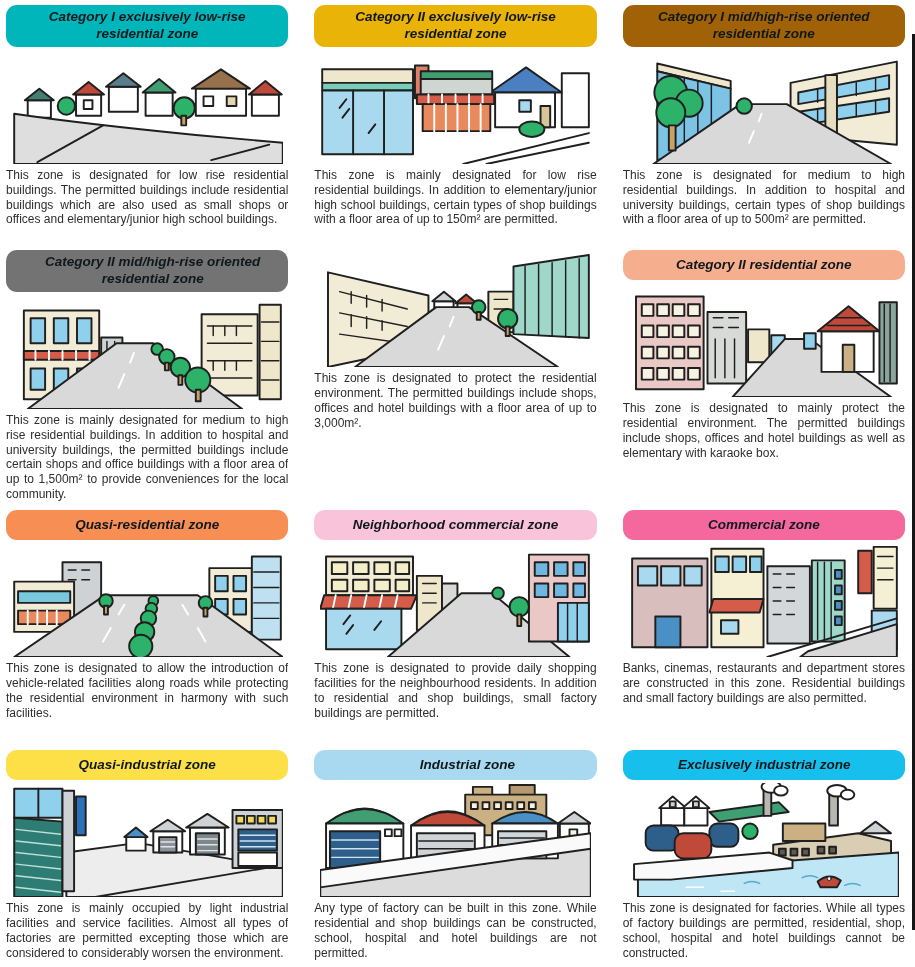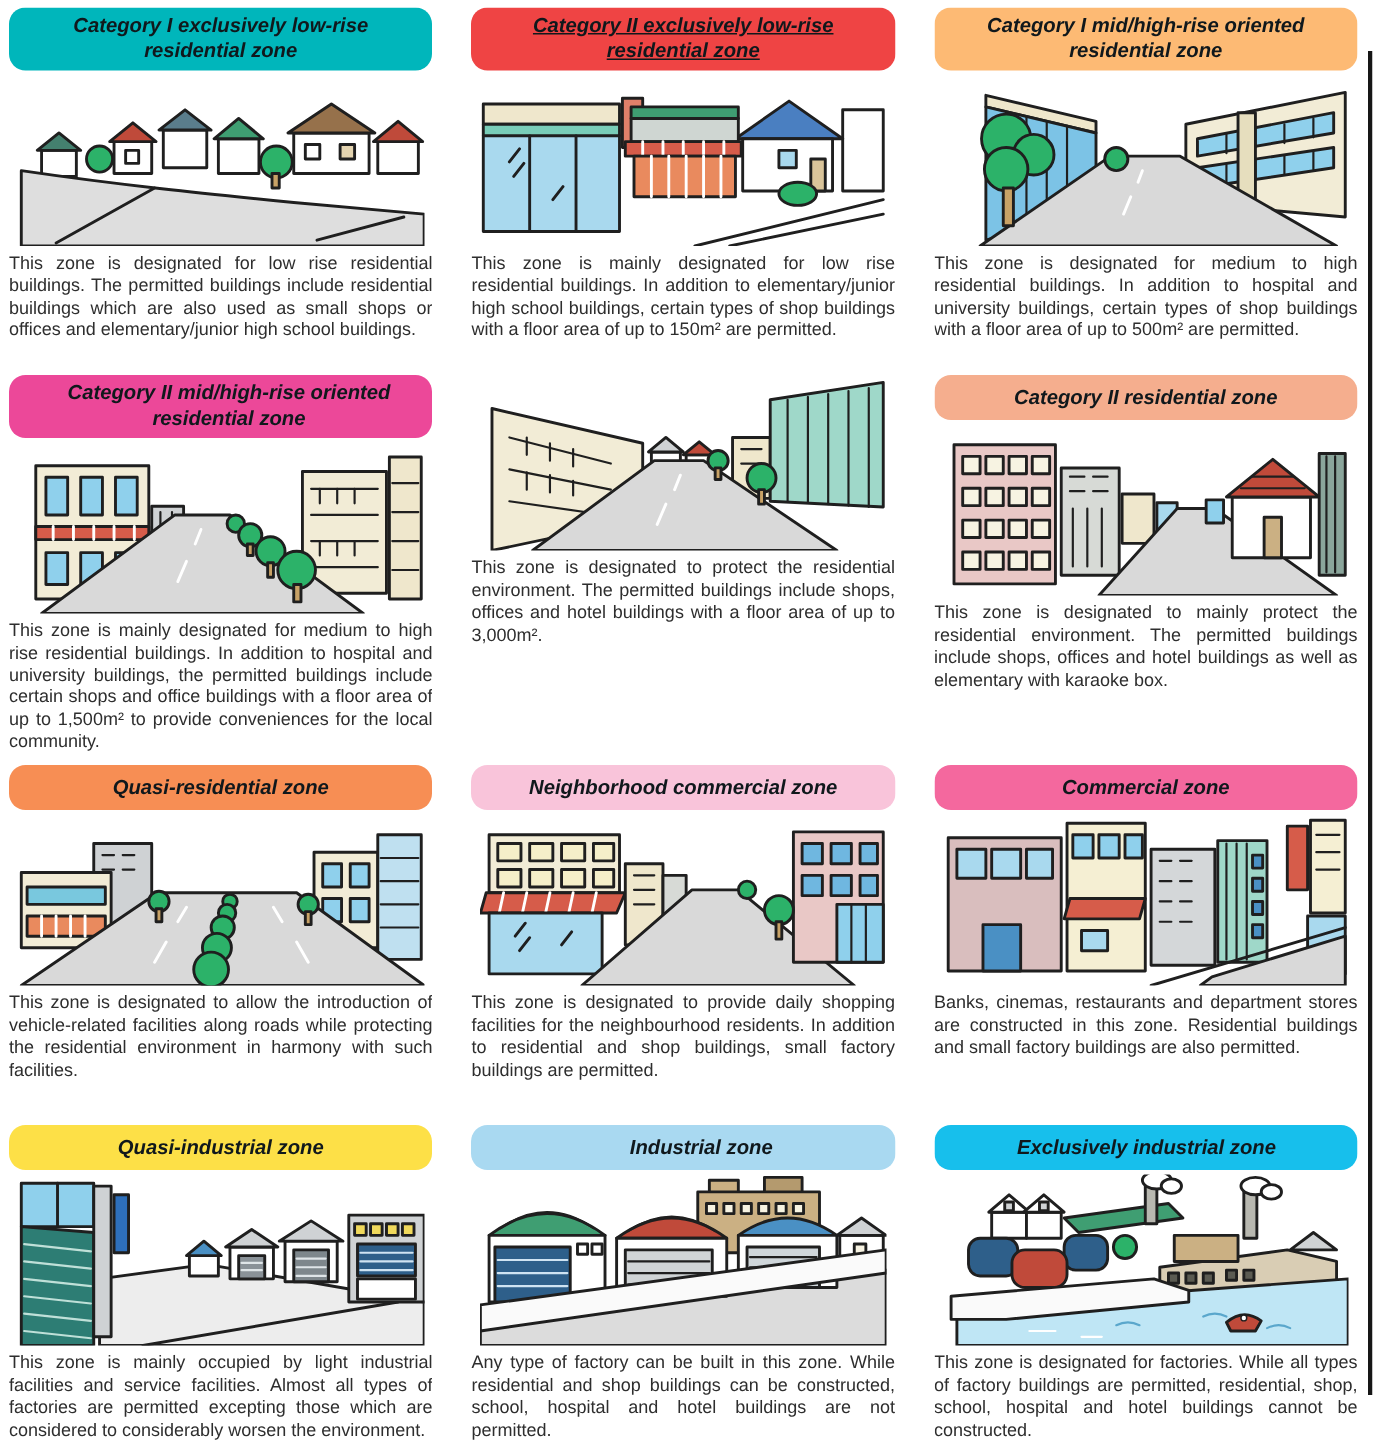--- a/index.html
+++ b/index.html
@@ -77,21 +77,21 @@
           <path d="M2,66 C70,76 130,82 190,88 L280,96 L280,118 L2,118 Z" fill="#dedede"></path>
           <path d="M26,116 L94,78" fill="none"></path>
           <path d="M206,114 L266,98" fill="none"></path>
         </g>
       </svg>
     </div>
     <p class="desc">This zone is designated for low rise residential buildings. The permitted buildings include residential buildings which are also used as small shops or offices and elementary/junior high school buildings.</p>
   </section>
 
   <section class="panel">
-    <div class="banner" style="background: #ef4444; text-decoration: underline;">
+    <div class="banner" style="background: #eab308;">
       <span>Category II exclusively low-rise residential zone</span>
     </div>
     <div class="illus">
       <svg viewBox="0 0 280 118" preserveAspectRatio="xMidYMid meet">
         <g stroke="#1f1f1f" stroke-width="2" stroke-linejoin="round" stroke-linecap="round">
           <rect x="250" y="24" width="28" height="56" fill="#fff"></rect>
           <polygon points="176,44 213,18 250,44" fill="#4a7fc1"></polygon>
           <rect x="181" y="44" width="62" height="36" fill="#fff"></rect>
           <rect x="206" y="52" width="12" height="12" fill="#a9d9ee"></rect>
           <rect x="228" y="58" width="10" height="22" fill="#d9c49a"></rect>
@@ -110,21 +110,21 @@
           <path d="M20,60 l7,-9 M23,70 l7,-9 M50,86 l7,-9" fill="none"></path>
           <path d="M148,118 L278,86" fill="none"></path>
           <path d="M172,118 L278,96" fill="none"></path>
         </g>
       </svg>
     </div>
     <p class="desc">This zone is mainly designated for low rise residential buildings. In addition to elementary/junior high school buildings, certain types of shop buildings with a floor area of up to 150m² are permitted.</p>
   </section>
 
   <section class="panel">
-    <div class="banner" style="background: #fdba74;">
+    <div class="banner" style="background: #a16207;">
       <span>Category I mid/high-rise oriented residential zone</span>
     </div>
     <div class="illus">
       <svg viewBox="0 0 280 118" preserveAspectRatio="xMidYMid meet">
         <g stroke="#1f1f1f" stroke-width="2" stroke-linejoin="round" stroke-linecap="round">
           <polygon points="30,14 106,32 106,40 30,22" fill="#efe7cc"></polygon>
           <polygon points="30,22 106,40 106,92 30,114" fill="#7cc3e6"></polygon>
           <path d="M44,26 V110 M58,29 V105 M72,32 V101 M86,35 V97" fill="none" stroke-width="1.5"></path>
           <polygon points="168,34 278,12 278,98 168,88" fill="#f2ecd6"></polygon>
           <polygon points="176,44 270,26 270,40 176,56" fill="#8fd0ec"></polygon>
@@ -139,21 +139,21 @@
           <circle cx="63" cy="55" r="14" fill="#2cb269"></circle>
           <circle cx="44" cy="65" r="15" fill="#2cb269"></circle>
           <rect x="42" y="78" width="7" height="26" fill="#c8a266"></rect>
         </g>
       </svg>
     </div>
     <p class="desc">This zone is designated for medium to high residential buildings. In addition to hospital and university buildings, certain types of shop buildings with a floor area of up to 500m² are permitted.</p>
   </section>
 
   <section class="panel">
-    <div class="banner" style="background: #ec4899; padding-left: 23px;">
+    <div class="banner" style="background: #737373; padding-left: 23px;">
       <span>Category II mid/high-rise oriented residential zone</span>
     </div>
     <div class="illus">
       <svg viewBox="0 0 280 118" preserveAspectRatio="xMidYMid meet">
         <g stroke="#1f1f1f" stroke-width="2" stroke-linejoin="round" stroke-linecap="round">
           <rect x="12" y="16" width="78" height="92" fill="#f2ecd6"></rect>
           <rect x="19" y="24" width="15" height="26" fill="#8fd0ec"></rect>
           <rect x="43" y="24" width="15" height="26" fill="#8fd0ec"></rect>
           <rect x="67" y="24" width="15" height="26" fill="#8fd0ec"></rect>
           <rect x="12" y="58" width="78" height="9" fill="#d65c4a"></rect>

